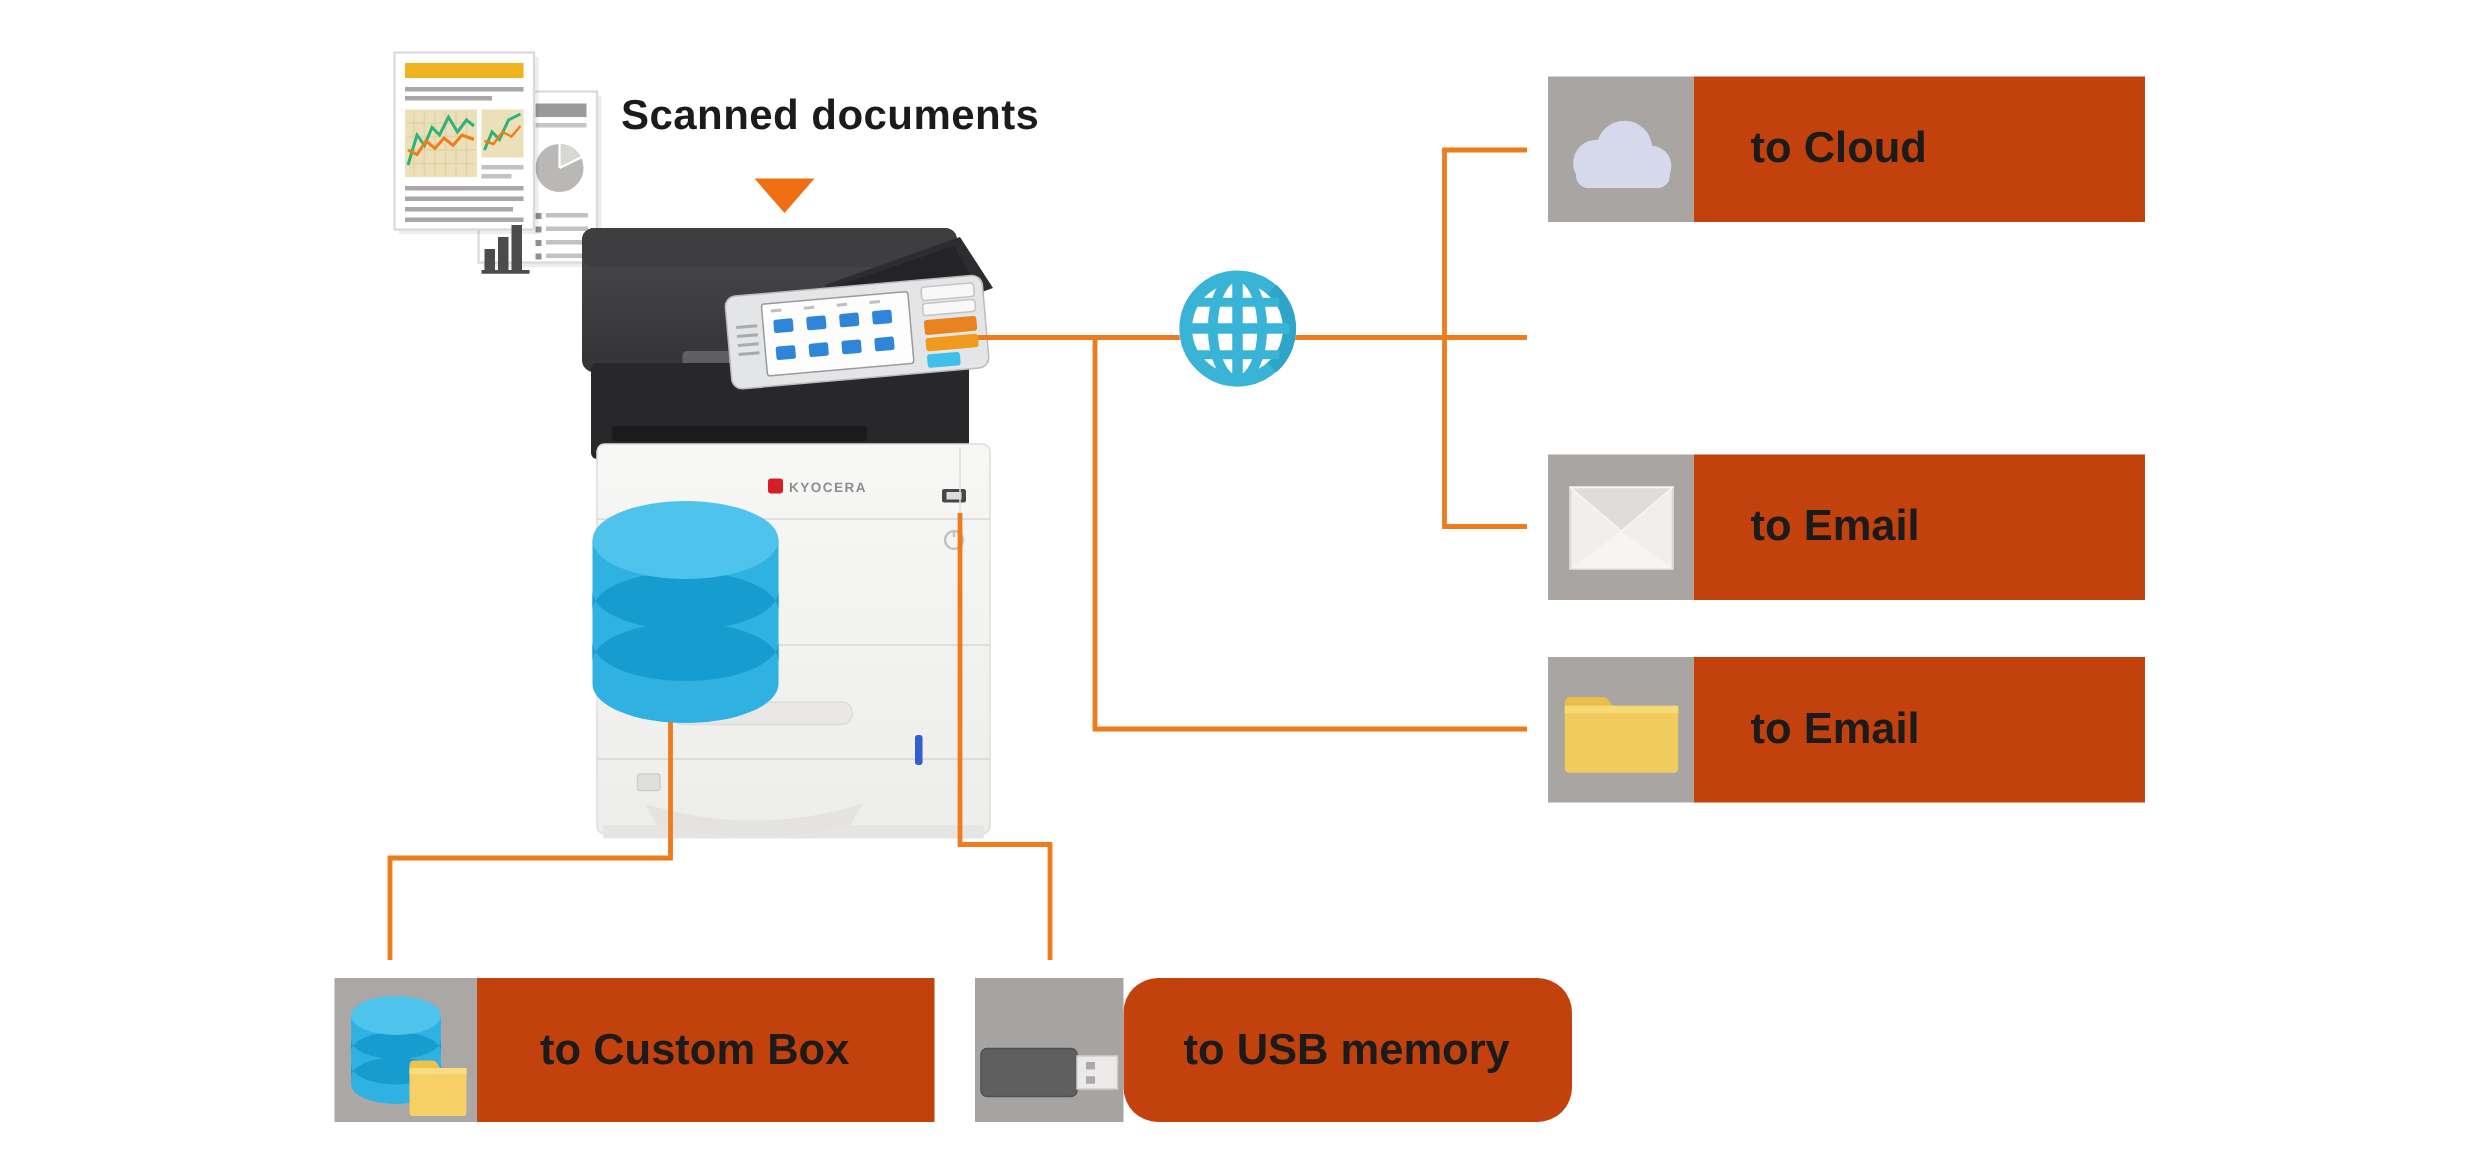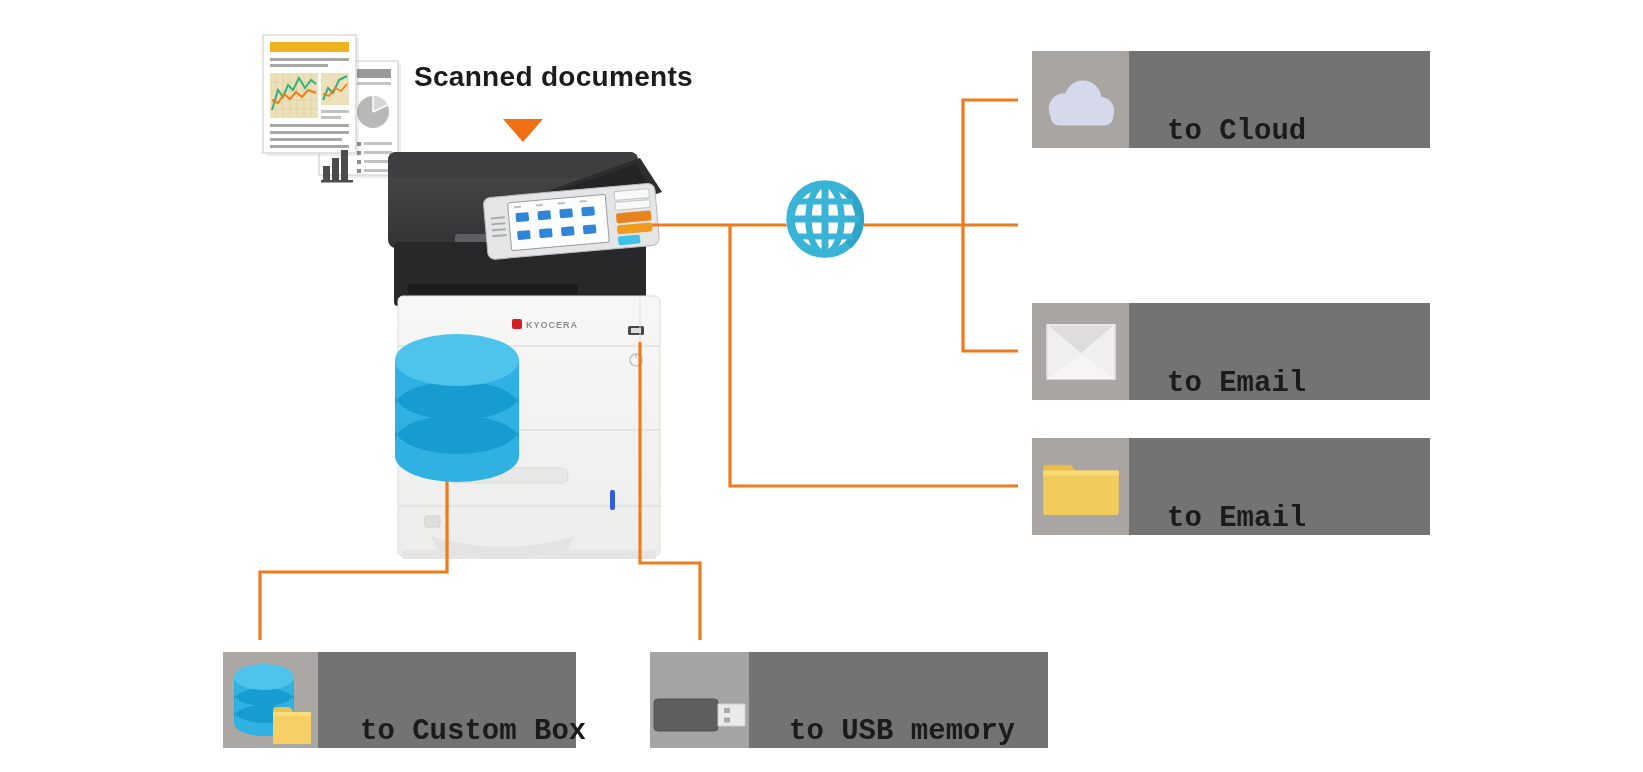--- a/index.html
+++ b/index.html
@@ -22,34 +22,34 @@
   .documents{left:255px;top:30px;z-index:2;}
   .printer{left:378px;top:138px;z-index:2;}
   .globe{left:785px;top:176px;z-index:4;}
   .big-db{left:390px;top:332px;z-index:4;}
   .dest-row{display:flex;z-index:5;}
   .icon-box{
     width:97px;height:97px;background:#a8a5a3;flex:0 0 auto;
     display:flex;align-items:center;justify-content:center;position:relative;
   }
   .label-bar{
-    width:301px;height:97px;background:#737373;box-sizing:border-box;
-    display:flex;align-items:flex-end;padding-left:38px;font-family:Liberation Mono, monospace;
+    width:301px;height:97px;background:#c2410c;box-sizing:border-box;
+    display:flex;align-items:center;padding-left:38px;
   }
   .label-bar span{font-size:29px;font-weight:700;color:#1b1b1b;white-space:nowrap;}
   .row-cloud {left:1032px;top:51px;}
   .row-mobile{left:1032px;top:177px;}
   .row-email {left:1032px;top:303px;}
   .row-folder{left:1032px;top:438px;}
   .row-custom{left:223px;top:652px;}
   .row-usb   {left:650px;top:652px;}
   .row-custom .icon-box{width:95px;height:96px;background:#aaa7a5;}
-  .row-custom .label-bar{width:258px;height:96px;padding-left:42px;}
+  .row-custom .label-bar{width:305px;height:96px;padding-left:42px;}
   .row-usb .icon-box{width:99px;height:96px;background:#a6a4a2;}
-  .row-usb .label-bar{width:299px;height:96px;padding-left:40px;}
+  .row-usb .label-bar{width:299px;height:96px;padding-left:40px;border-radius:23px;}
   .db-small{position:absolute;left:9px;top:11px;}
   .folder-small{position:absolute;left:48px;top:50px;}
 </style>
 </head>
 <body>
 
 <div class="canvas">
 
   <svg class="abs connectors" width="1643" height="772">
     <g stroke="#ee7b1c" stroke-width="3.2" fill="none">

